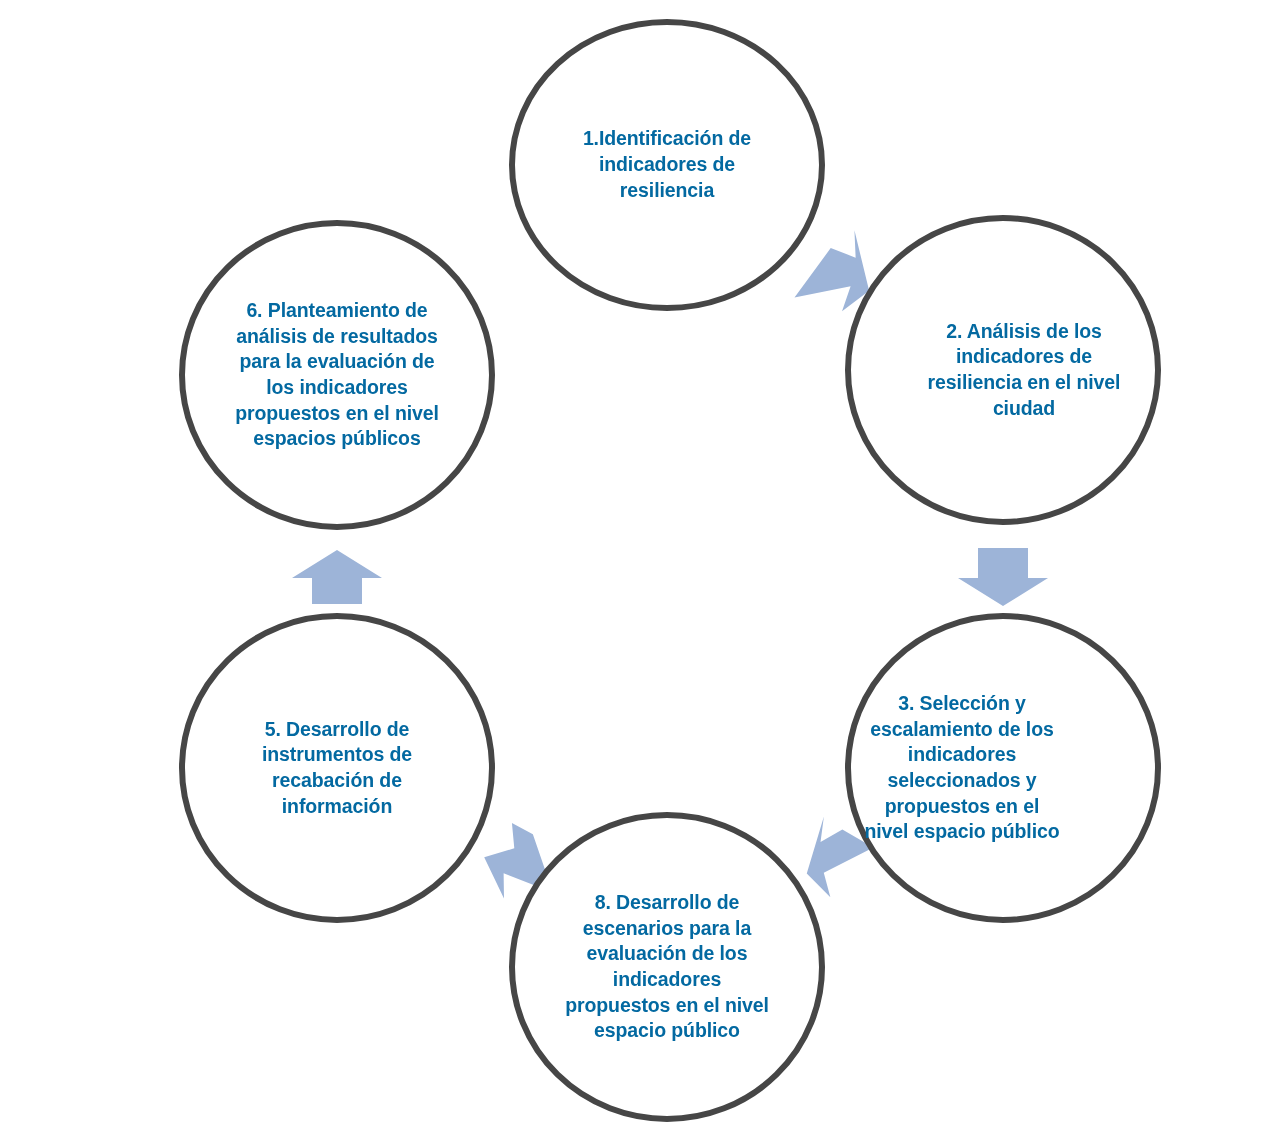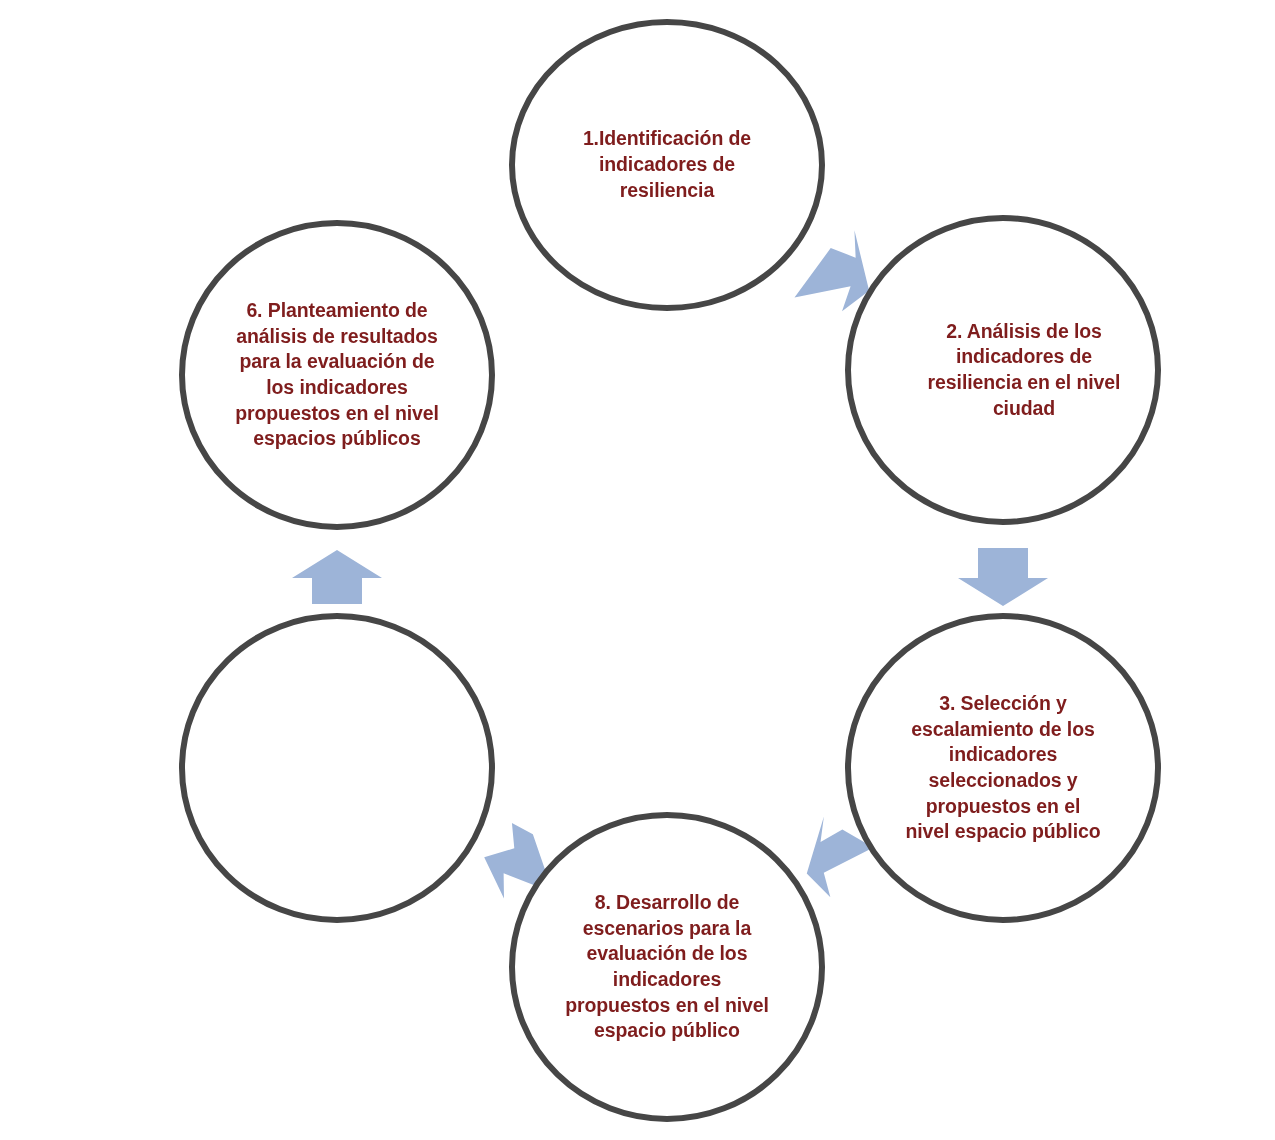--- a/index.html
+++ b/index.html
@@ -39,21 +39,21 @@
   .node-label {
     position: absolute;
     display: flex;
     align-items: center;
     justify-content: center;
     text-align: center;
     font-family: "Liberation Sans", sans-serif;
     font-weight: bold;
     font-size: 19.5px;
     line-height: 1.32;
-    color: #7f1d1d;
+    color: #0369a1;
     letter-spacing: -0.1px;
     white-space: pre-line;
     pointer-events: none;
   }
 </style>
 </head>
 <body>
 
 <div id="diagram-root">
 
@@ -89,34 +89,38 @@
 
   <div class="node-label" style="left:517px; top:100px; width:300px; height:130px;">1.Identificación de
 indicadores de
 resiliencia</div>
 
   <div class="node-label" style="left:853px; top:305px; width:300px; height:130px;margin-left:21px;">2. Análisis de los
 indicadores de
 resiliencia en el nivel
 ciudad</div>
 
-  <div class="node-label" style="left:853px; top:678px; width:300px; height:180px;">3. Selección y
+  <div class="node-label" style="left:812px; top:678px; width:300px; height:180px;">3. Selección y
 escalamiento de los
 indicadores
 seleccionados y
 propuestos en el
 nivel espacio público</div>
 
   <div class="node-label" style="left:517px; top:877px; width:300px; height:180px;">8. Desarrollo de
 escenarios para la
 evaluación de los
 indicadores
 propuestos en el nivel
 espacio público</div>
 
+  <div class="node-label" style="left:187px; top:703px; width:300px; height:130px;">5. Desarrollo de
+instrumentos de
+recabación de
+información</div>
 
   <div class="node-label" style="left:187px; top:285px; width:300px; height:180px;">6. Planteamiento de
 análisis de resultados
 para la evaluación de
 los indicadores
 propuestos en el nivel
 espacios públicos</div>
 
 </div>
 

